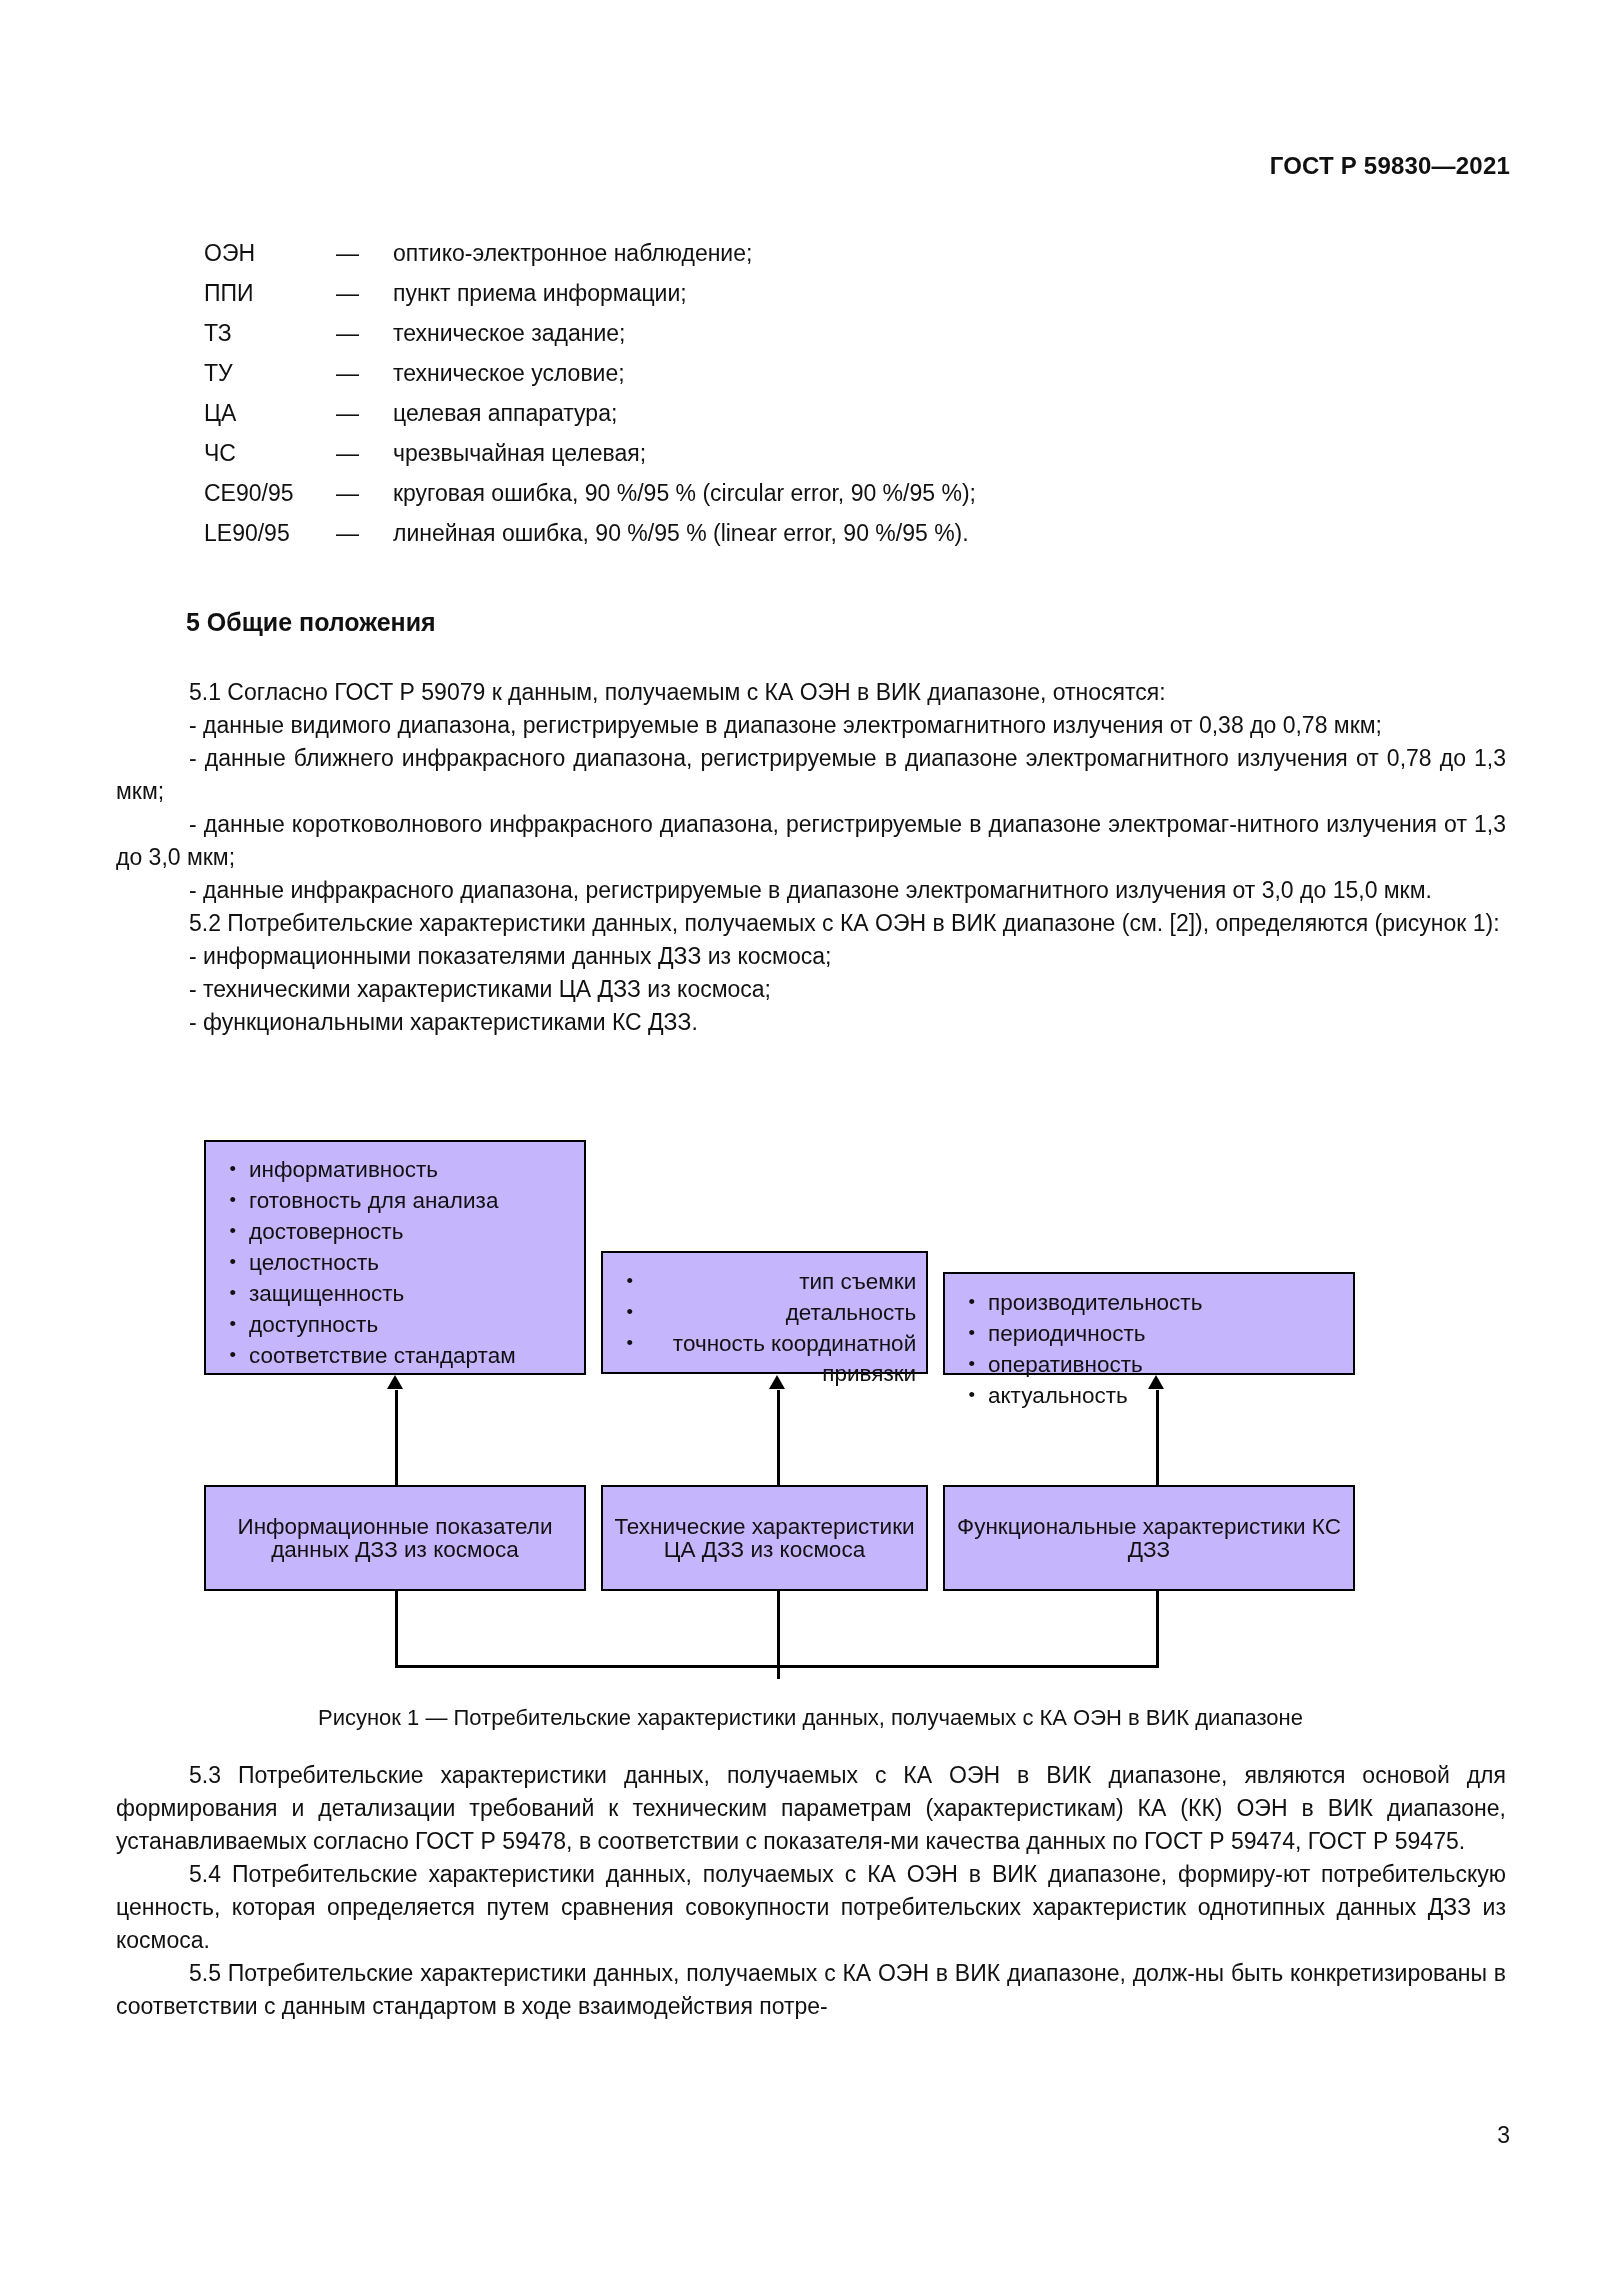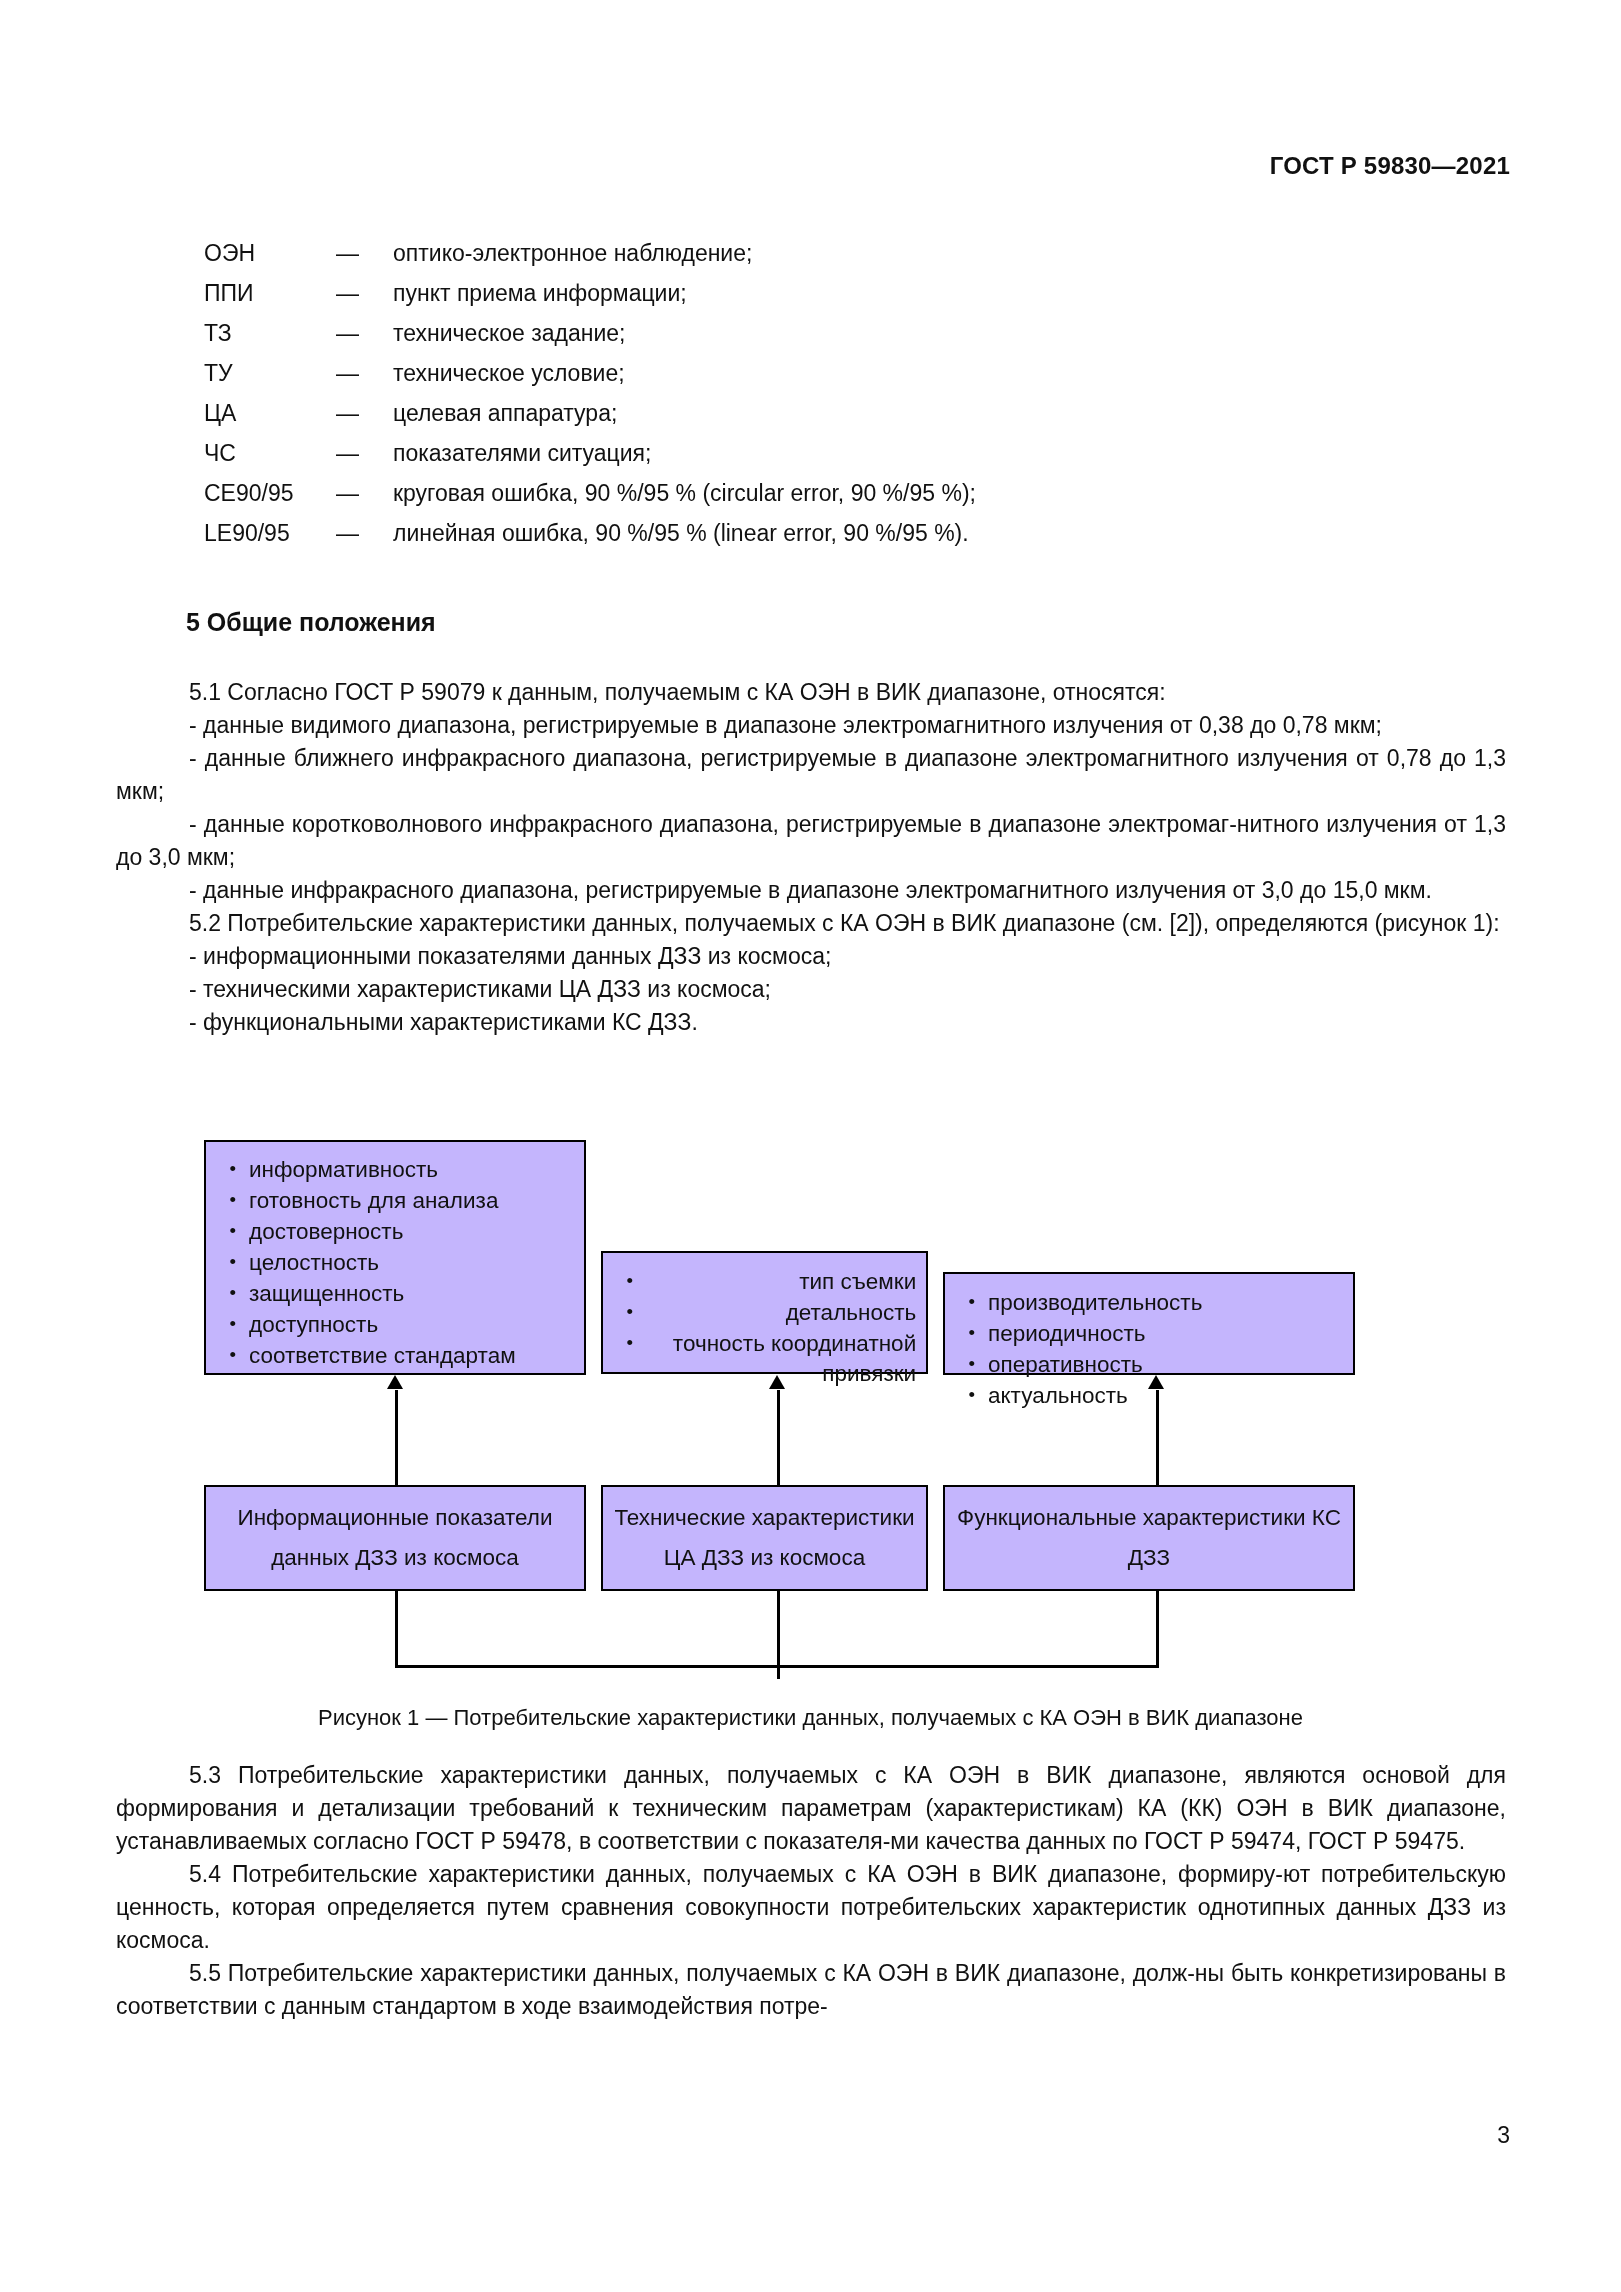--- a/index.html
+++ b/index.html
@@ -121,21 +121,21 @@
     font-size: 18.6px;
   }
   .fig-box.leaf {
     display: flex;
     align-items: center;
     justify-content: center;
     text-align: center;
   }
   .fig-box.leaf .leaf-text {
     padding: 0 1px;
-    line-height: 40px;
+    line-height: 23px;
   }
 
   
   .conn {
     position: absolute;
     background: #000000;
   }
   .vline { width: 2.5px; }
   .hline { height: 2.5px; }
   .arrowhead {
@@ -199,21 +199,21 @@
 
     <div class="abbr-row">
       <span class="abbr-term">ЦА</span>
       <span class="abbr-dash">—</span>
       <span class="abbr-def">целевая аппаратура;</span>
     </div>
 
     <div class="abbr-row">
       <span class="abbr-term">ЧС</span>
       <span class="abbr-dash">—</span>
-      <span class="abbr-def">показателями ситуация;</span>
+      <span class="abbr-def">чрезвычайная целевая;</span>
     </div>
 
     <div class="abbr-row">
       <span class="abbr-term">CE90/95</span>
       <span class="abbr-dash">—</span>
       <span class="abbr-def">круговая ошибка, 90 %/95 % (circular error, 90 %/95 %);</span>
     </div>
 
     <div class="abbr-row">
       <span class="abbr-term">LE90/95</span>

